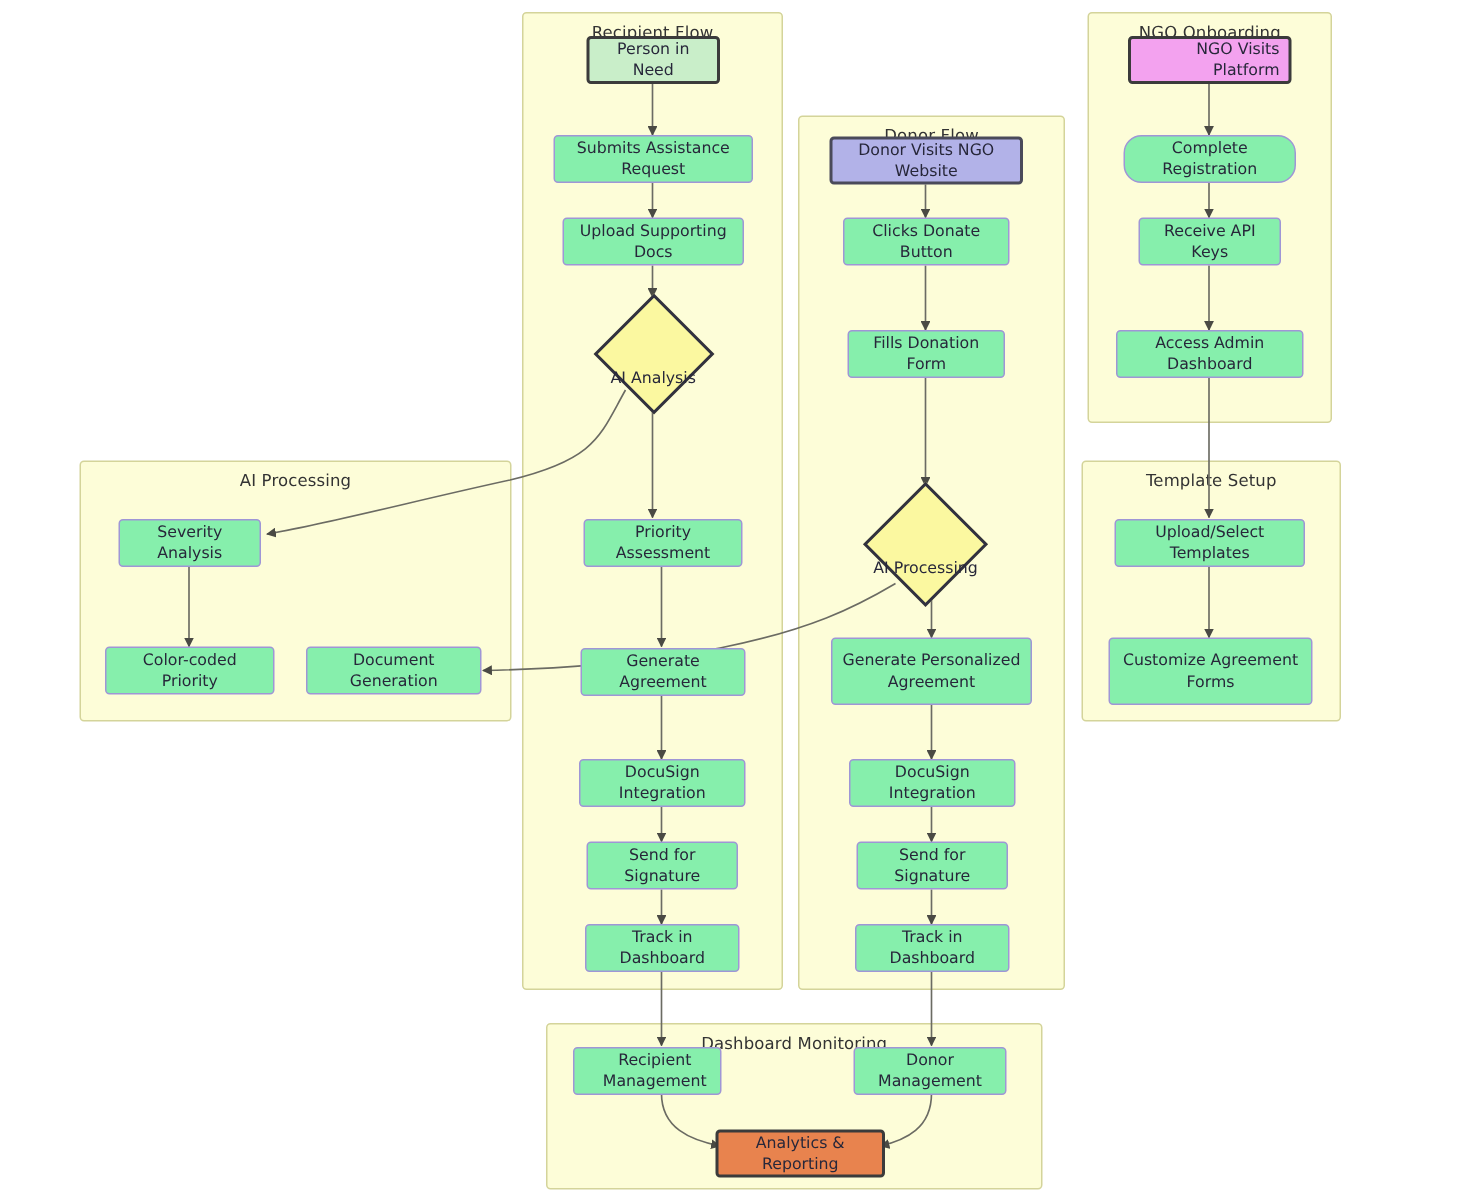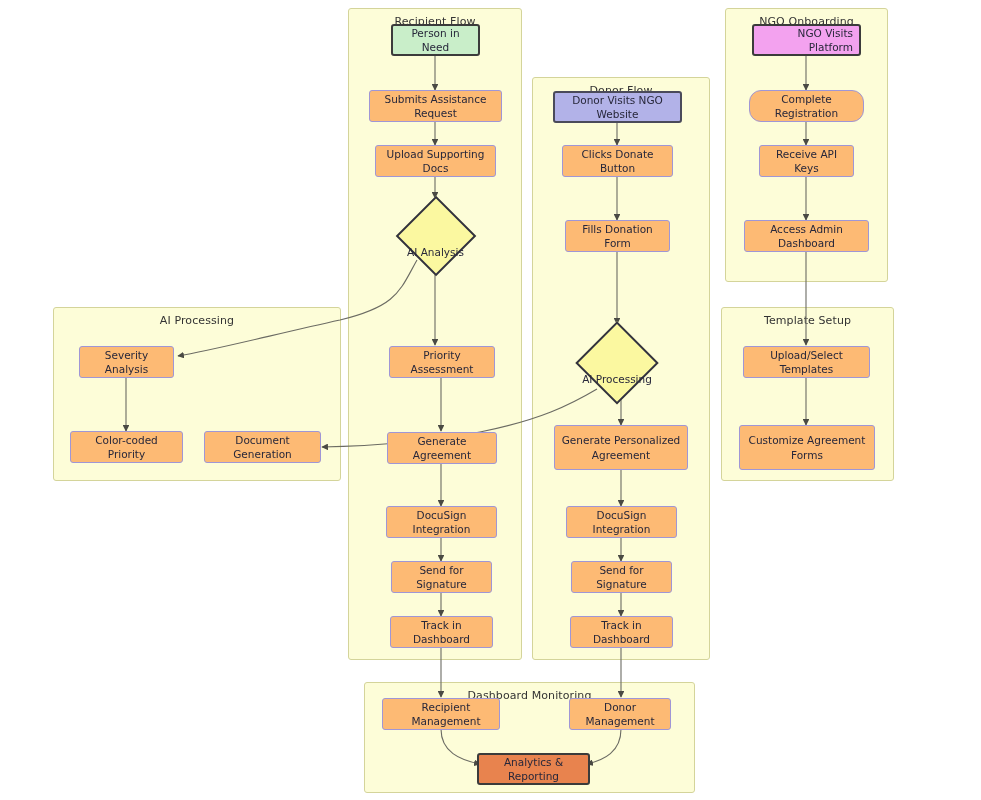--- a/index.html
+++ b/index.html
@@ -40,21 +40,21 @@
   .node {
     position: absolute;
     box-sizing: border-box;
     display: flex;
     align-items: center;
     justify-content: center;
     text-align: center;
     font-size: 10.5px;
     line-height: 1.35;
     color: #27273a;
-    background: #fdba74;
+    background: #86efac;
     border: 1px solid #9f96d6;
     border-radius: 3px;
     padding: 2px 6px;
   }
   .node.start-green {
     background: #c9eec9;
     border: 2px solid #3b3b3b;
   }
   .node.start-purple {
     background: #b2b2e8;
@@ -266,21 +266,21 @@
   </div>
 
   <div class="node" style="left:743px; top:346px; width:127px; height:32px;">
     <span>Upload/Select Templates</span>
   </div>
 
   <div class="node" style="left:739px; top:425px; width:136px; height:45px;">
     <span>Customize Agreement Forms</span>
   </div>
 
-  <div class="node" style="left:382px; top:698px; width:118px; height:32px;padding-left:16px;">
+  <div class="node" style="left:382px; top:698px; width:99px; height:32px;padding-left:16px;">
     <span>Recipient Management</span>
   </div>
 
   <div class="node" style="left:569px; top:698px; width:102px; height:32px;">
     <span>Donor Management</span>
   </div>
 
   <div class="node accent-orange" style="left:477px; top:753px; width:113px; height:32px;">
     <span>Analytics &amp; Reporting</span>
   </div>

